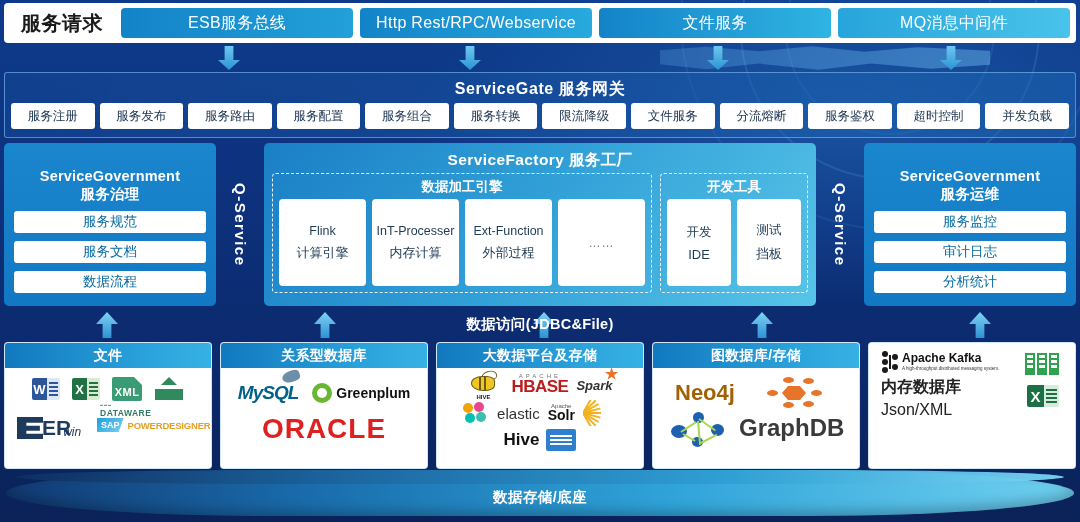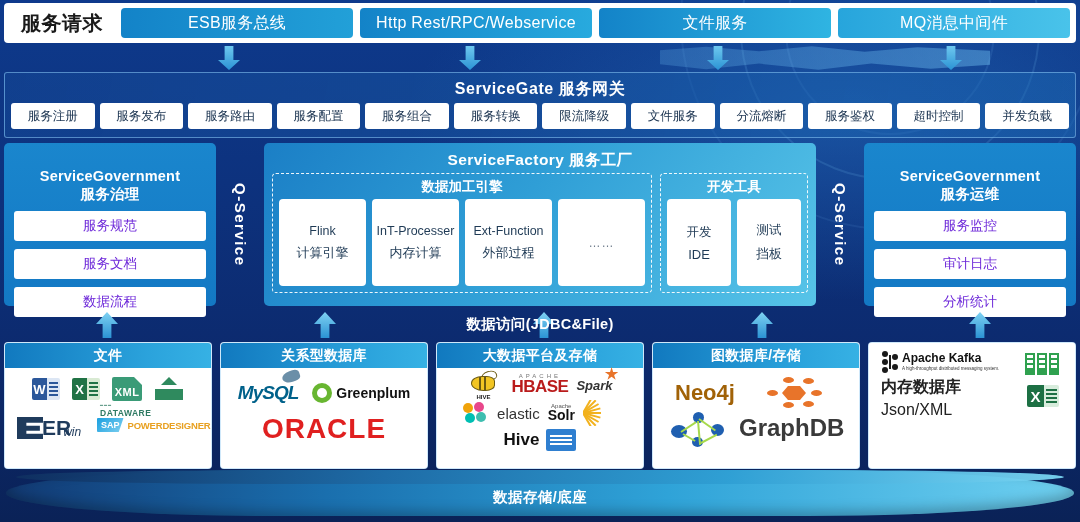--- a/index.html
+++ b/index.html
@@ -84,23 +84,23 @@
     width: 212px; flex: none; border-radius: 5px;
     background: linear-gradient(180deg, #1a86cd 0%, #1378c4 100%);
     padding: 8px 10px 10px;
   }
   .panel-side h3 {
     color: #fff; text-align: center; font-size: 14.5px; font-weight: bold;
     line-height: 18px; letter-spacing: .2px; margin-top: 16px;
   }
   .panel-side h3 .cn { display: block; font-size: 14.5px; }
   .side-item {
-    height: 30px; background: #fff; border-radius: 3px; margin-top: 8px;
+    height: 22px; background: #fff; border-radius: 3px; margin-top: 8px;
     display: flex; align-items: center; justify-content: center;
-    font-size: 13.5px; color: #6d28d9;
+    font-size: 13.5px; color: #0369a1;
   }
   .qrail {
     width: 48px; flex: none; display: flex; align-items: center; justify-content: center;
   }
   .qrail span {
     color: #ffffff; font-size: 15px; font-weight: bold; letter-spacing: 1.5px;
     writing-mode: vertical-rl; text-orientation: mixed; white-space: nowrap;
   }
   .factory {
     flex: 1; border-radius: 5px; padding: 6px 8px 24px;

